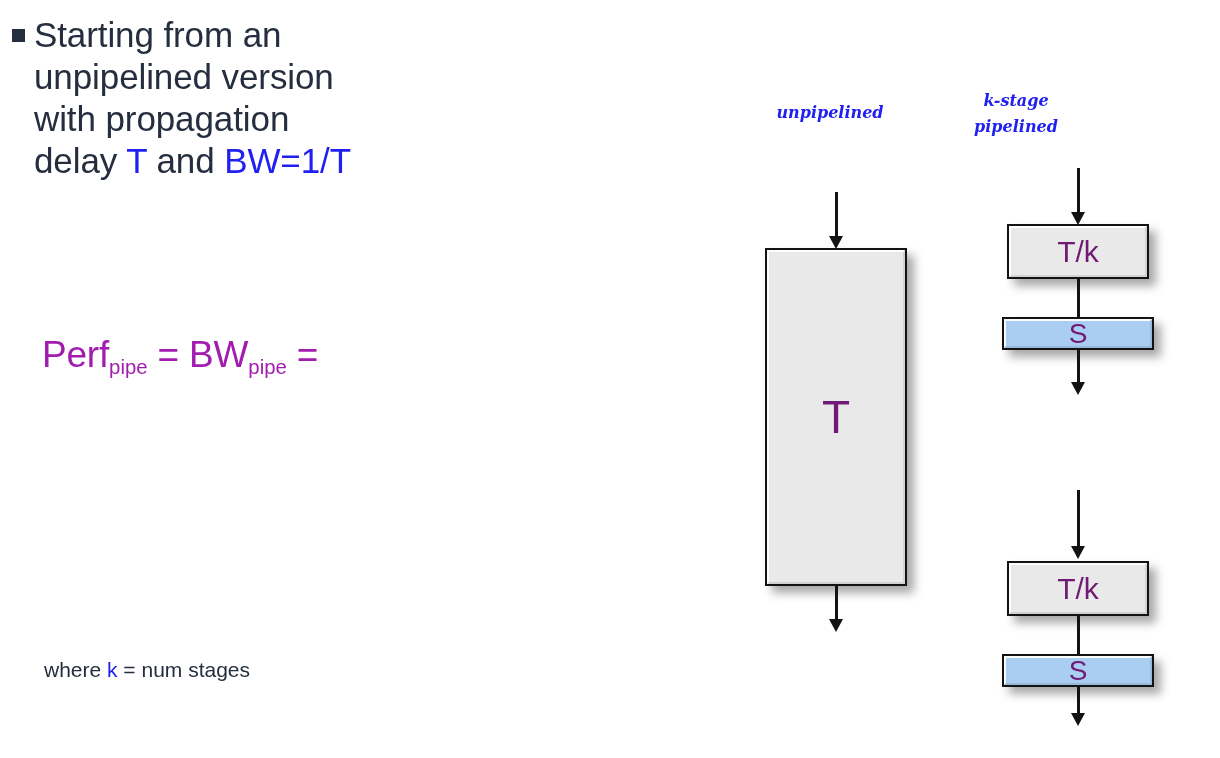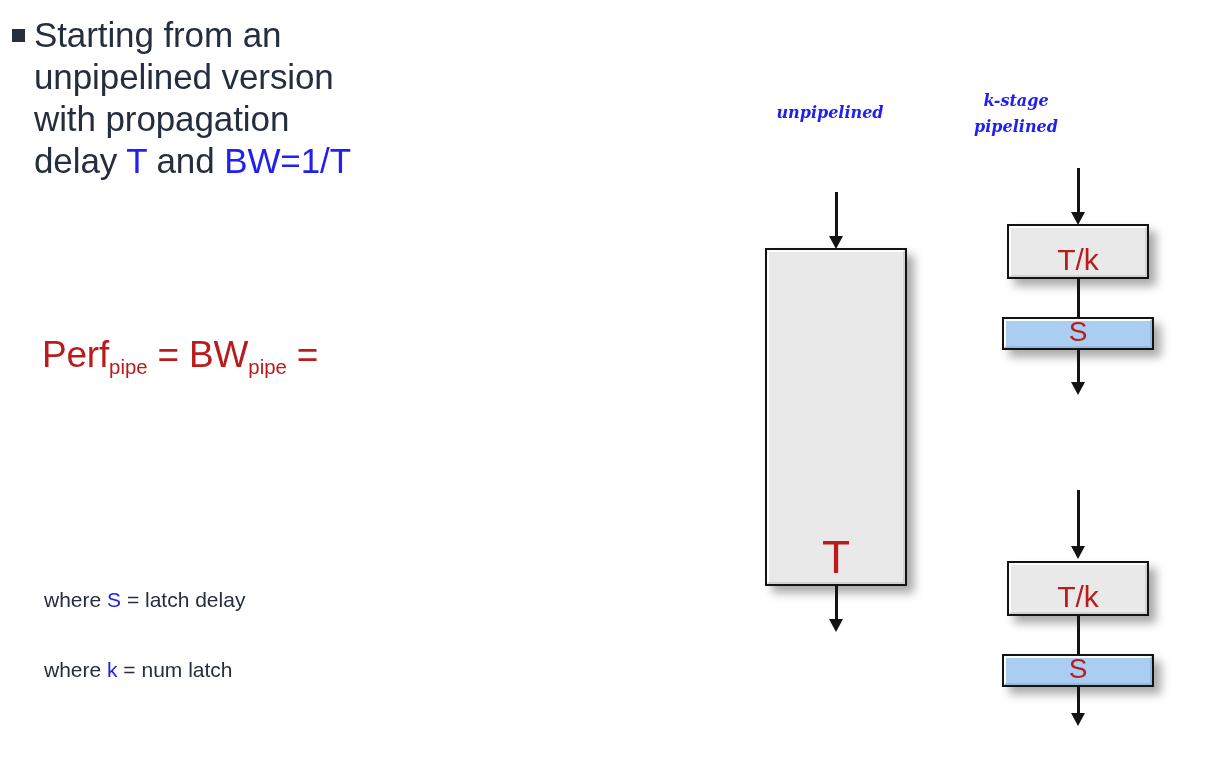--- a/index.html
+++ b/index.html
@@ -50,21 +50,21 @@
   }
   .blue { color: #2020f0; }
 
   #formula-block {
     position: absolute;
     left: 42px;
     top: 328px;
     width: 520px;
     font-size: 37px;
     line-height: 53px;
-    color: #b91c1c;
+    color: #a21caf;
     letter-spacing: -0.2px;
   }
   #formula-block sub {
     font-size: 0.55em;
     vertical-align: baseline;
     position: relative;
     top: 0.35em;
     letter-spacing: 0;
   }
   .formula-line { white-space: nowrap; }
@@ -111,23 +111,23 @@
     width: 220px;
   }
 
   
   .box {
     position: absolute;
     box-sizing: border-box;
     border: 2.5px solid #131313;
     box-shadow: 7px 7px 9px rgba(0,0,0,0.34);
     display: flex;
-    align-items: flex-end;
+    align-items: center;
     justify-content: center;
-    color: #b91c1c;
+    color: #701a75;
   }
   .box-inner-bevel {
     position: absolute;
     left: 0; top: 0; right: 0; bottom: 0;
     border-top: 2px solid rgba(255,255,255,0.95);
     border-left: 2px solid rgba(255,255,255,0.95);
     border-right: 2px solid rgba(0,0,0,0.10);
     border-bottom: 2px solid rgba(0,0,0,0.10);
     pointer-events: none;
   }
@@ -227,23 +227,22 @@
 
   <div class="bullet-block">
     <span class="bullet-square"></span>
     <span class="bullet-text"><span>Starting from an unpipelined version with propagation delay </span><span class="blue">T</span><span> and </span><span class="blue">BW=1/T</span></span>
   </div>
 
   <div id="formula-block">
     <div class="formula-line"><span>Perf</span><sub>pipe</sub><span> = BW</span><sub>pipe</sub><span> =</span></div>
   </div>
 
-  <div class="where-line" id="where-s"><span>where </span><span class="blue">S</span><span> = latch delay</span></div>
-
-  <div class="where-line" id="where-k"><span>where </span><span class="blue">k</span><span> = num latch</span></div>
+
+  <div class="where-line" id="where-k"><span>where </span><span class="blue">k</span><span> = num stages</span></div>
 
 </div>
 
 <div id="diagram">
 
   <div class="diagram-label" id="label-unpipelined">unpipelined</div>
   <div class="diagram-label" id="label-kstage">k-stage
 pipelined</div>
 
   <div class="arrow" id="arrow-in-unpipe"></div>

